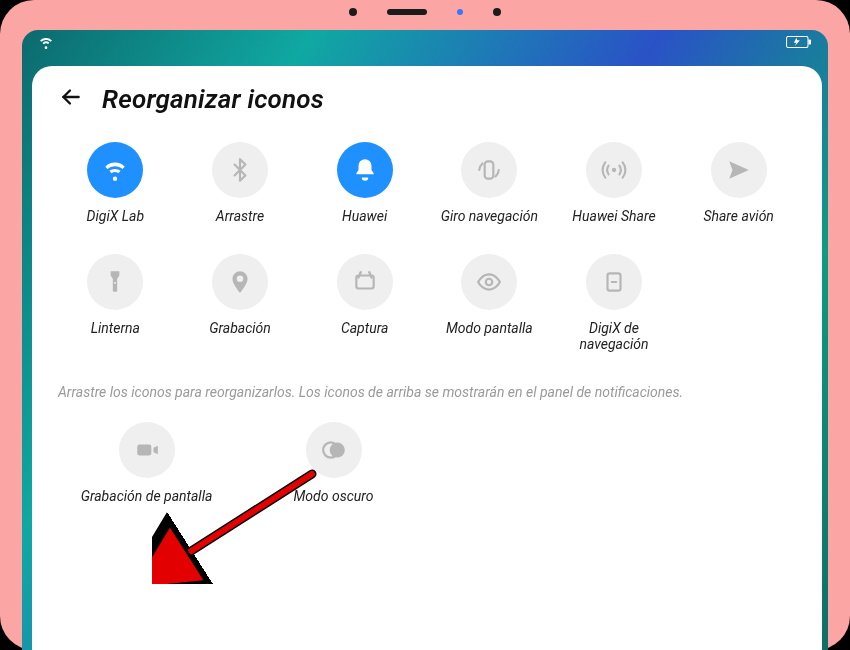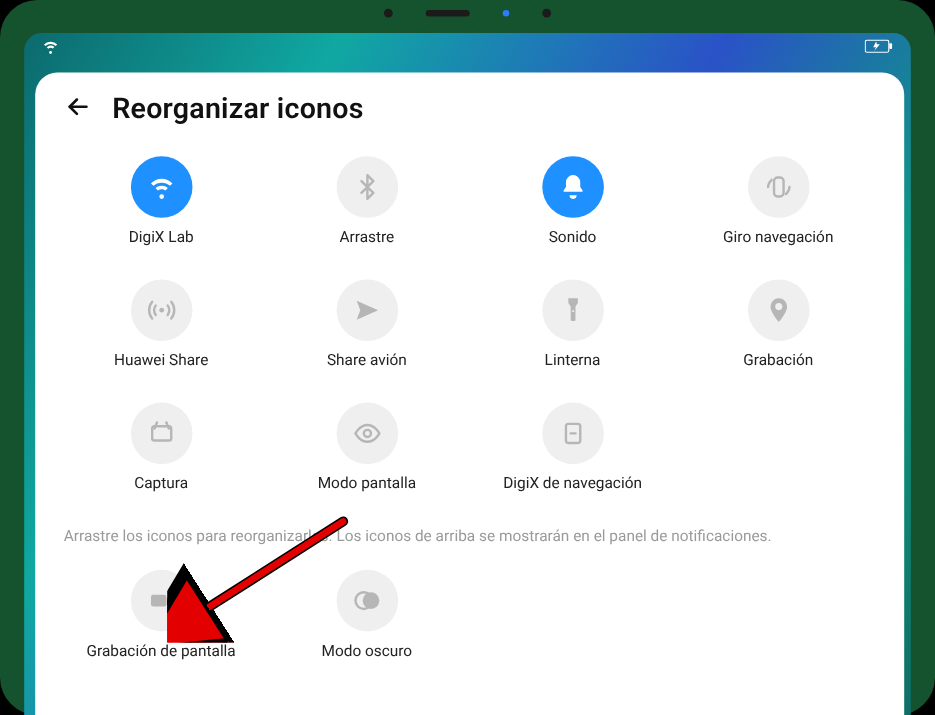--- a/index.html
+++ b/index.html
@@ -2,23 +2,24 @@
 <html><head>
 <meta charset="utf-8">
 <style>
   * { box-sizing: border-box; margin: 0; padding: 0; }
   html, body { width: 850px; height: 650px; overflow: hidden; font-family: -apple-system, "Segoe UI", Roboto, Arial, sans-serif; }
   body { background: #000; position: relative; }
 
   
   .device {
     position: absolute; inset: 0;
-    background: #14532d;
+    background: #fca5a5;
     border-radius: 34px;
     padding: 30px 22px 0 22px;
+    font-style: italic;
   }
   .notch {
     position: absolute; top: 8px; left: 50%; transform: translateX(-50%);
     display: flex; gap: 30px; align-items: center;
   }
   .notch span { width: 8px; height: 8px; background: #1b1b1b; border-radius: 50%; display: inline-block; }
   .notch span.wide { width: 40px; height: 6px; border-radius: 3px; }
   .notch .blue { width: 6px; height: 6px; background: #2e7bff; }
 
   .screen {
@@ -40,21 +41,21 @@
   .panel {
     position: absolute; top: 36px; left: 10px; right: 6px; bottom: 0;
     background: #fff; border-radius: 20px 20px 0 0;
     padding: 18px 26px 0 26px;
     color: #222;
   }
 
   .header-row { display: flex; align-items: center; gap: 18px; margin-bottom: 28px; }
   .title { font-size: 26px; font-weight: 600; letter-spacing: .2px; color: #111; }
 
-  .grid { display: grid; grid-template-columns: repeat(4, 1fr); row-gap: 30px; column-gap: 10px; }
+  .grid { display: grid; grid-template-columns: repeat(6, 1fr); row-gap: 30px; column-gap: 10px; }
   .tile { display: flex; flex-direction: column; align-items: center; gap: 10px; }
   .circle {
     width: 56px; height: 56px; border-radius: 50%;
     background: #efefef; display: flex; align-items: center; justify-content: center;
   }
   .circle.active { background: #1e90ff; }
   .circle svg { width: 26px; height: 26px; }
   .label { font-size: 14px; color: #222; text-align: center; }
 
   .hint { margin-top: 32px; font-size: 14px; color: #9a9a9a; }
@@ -122,21 +123,21 @@
           </div>
           <span class="label">Arrastre</span>
         </div>
 
         <div class="tile">
           <div class="circle active">
             <svg viewBox="0 0 24 24" fill="#fff">
                 <path d="M12 2a6 6 0 0 0-6 6v4l-2 3v1h16v-1l-2-3V8a6 6 0 0 0-6-6zm0 20a3 3 0 0 0 3-3H9a3 3 0 0 0 3 3z"></path>
               </svg>
           </div>
-          <span class="label">Sonido</span>
+          <span class="label">Huawei</span>
         </div>
 
         <div class="tile">
           <div class="circle">
             <svg viewBox="0 0 24 24" fill="none" stroke="#b6b6b6" stroke-width="2">
                 <rect x="8" y="4" width="8" height="16" rx="3"></rect>
                 <path d="M3 12a9 9 0 0 1 3-6M21 12a9 9 0 0 1-3 6" stroke-linecap="round"></path>
               </svg>
           </div>
           <span class="label">Giro navegación</span>

